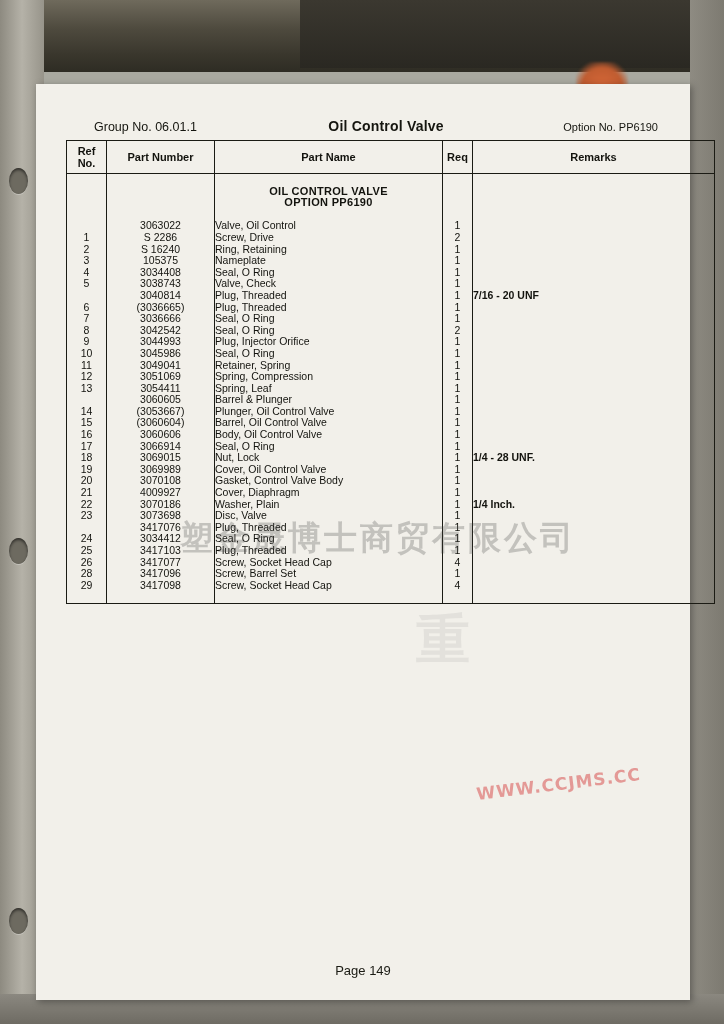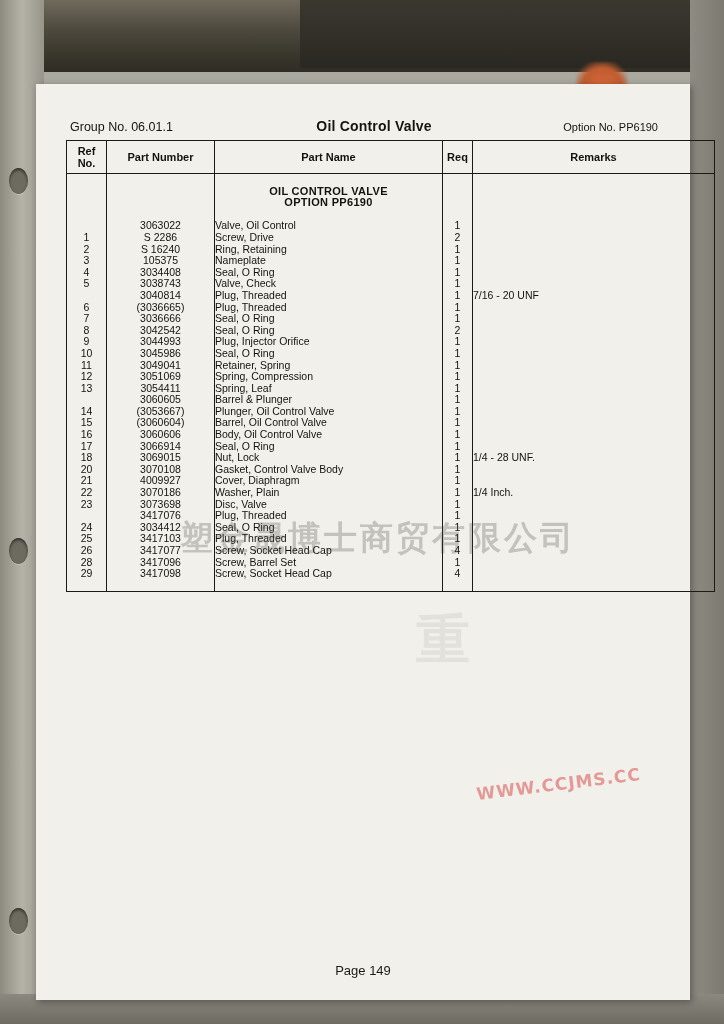--- a/index.html
+++ b/index.html
@@ -88,21 +88,21 @@
 
   
   .doc-header {
     display: flex;
     align-items: baseline;
     justify-content: space-between;
     font-size: 12.5px;
     color: #15150f;
     padding: 0 4px 6px 4px;
   }
-  .doc-header .grp { font-size: 12.5px; }
+  .doc-header .grp { font-size: 12.5px; margin-left: 24px; }
   .doc-header .title {
     font-weight: bold;
     font-size: 14px;
     letter-spacing: .2px;
     margin-left: 36px;
   }
   .doc-header .opt { font-size: 11px; margin-left: 24px; }
 
   
   table.parts {
@@ -126,21 +126,21 @@
   col.c-ref { width: 40px; }
   col.c-pn { width: 108px; }
   col.c-name { width: 228px; }
   col.c-req { width: 30px; }
   col.c-rem { width: 242px; }
 
   td.ref  { text-align: center; }
   td.pn   { text-align: center; }
   td.name { text-align: left; padding-left: 6px; }
   td.req  { text-align: center; }
-  td.rem  { text-align: left; padding-left: 6px; }
+  td.rem  { text-align: left; padding-left: 6px; font-weight: bold; }
 
   table.parts tbody td {
     border-left: 1px solid #1b1b14;
     border-right: 1px solid #1b1b14;
     border-top: none;
     border-bottom: none;
     height: 11.6px;
     line-height: 11.6px;
     padding: 0;
     white-space: nowrap;
@@ -419,20 +419,27 @@
             <td class="rem"></td>
           </tr>
           <tr>
             <td class="ref">18</td>
             <td class="pn">3069015</td>
             <td class="name">Nut, Lock</td>
             <td class="req">1</td>
             <td class="rem">1/4 - 28 UNF.</td>
           </tr>
           <tr>
+            <td class="ref">19</td>
+            <td class="pn">3069989</td>
+            <td class="name">Cover, Oil Control Valve</td>
+            <td class="req">1</td>
+            <td class="rem"></td>
+          </tr>
+          <tr>
             <td class="ref">20</td>
             <td class="pn">3070108</td>
             <td class="name">Gasket, Control Valve Body</td>
             <td class="req">1</td>
             <td class="rem"></td>
           </tr>
           <tr>
             <td class="ref">21</td>
             <td class="pn">4009927</td>
             <td class="name">Cover, Diaphragm</td>

